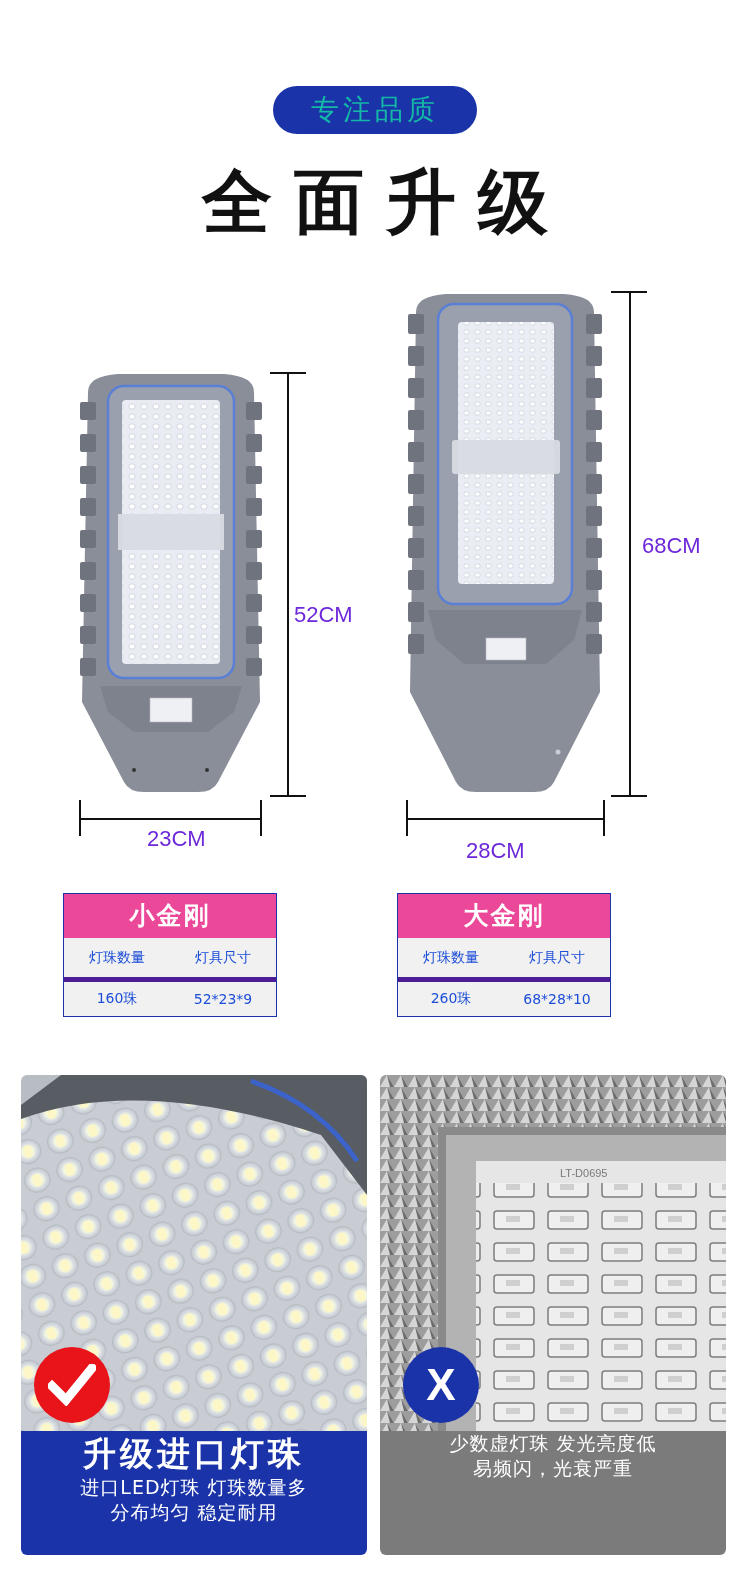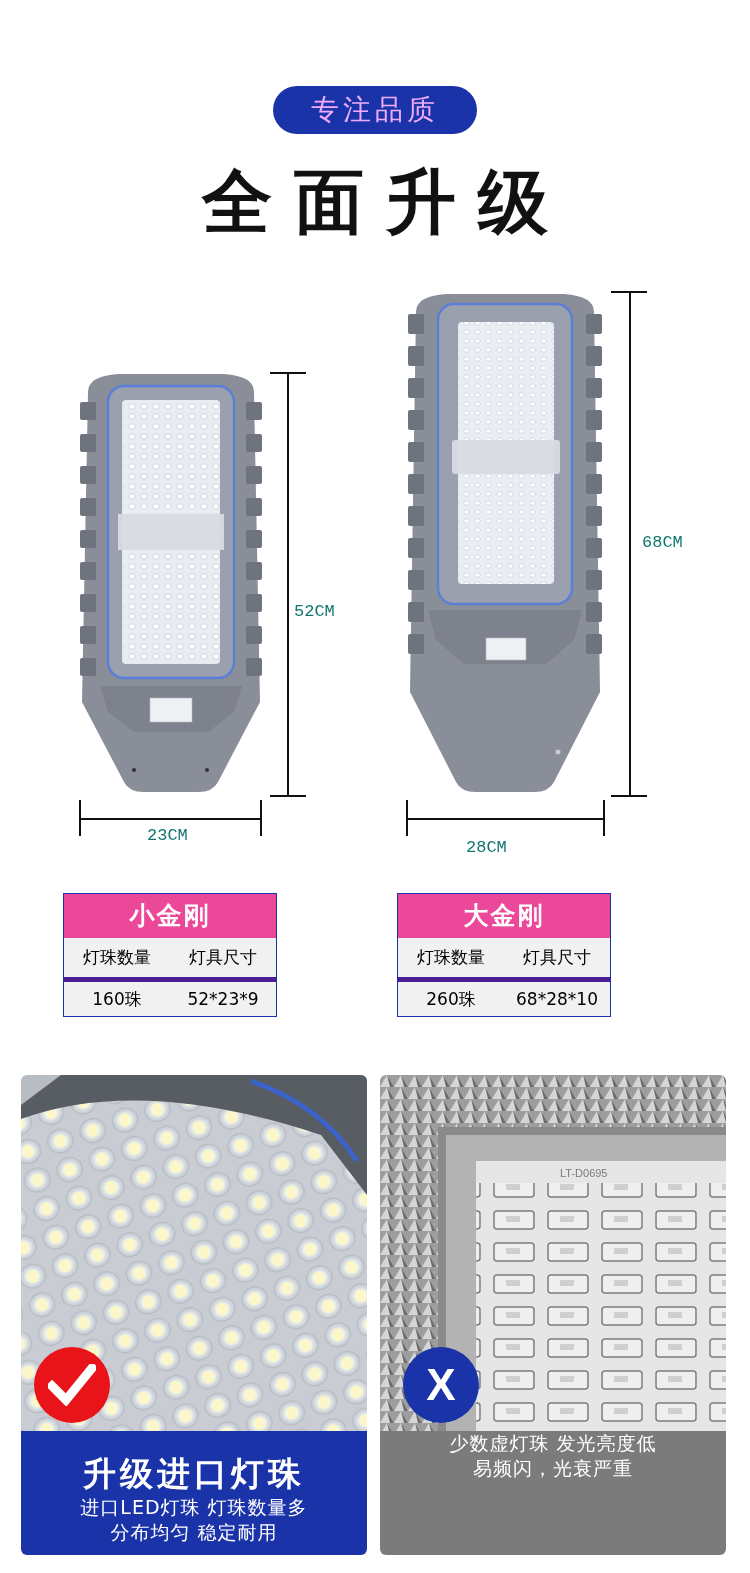--- a/index.html
+++ b/index.html
@@ -2,59 +2,59 @@
 <html><head>
 <meta charset="utf-8">
 <style>
   * { box-sizing: border-box; margin: 0; padding: 0; }
   html, body { width: 750px; height: 1573px; background: #ffffff; overflow: hidden; }
   body { position: relative; font-family: "DejaVu Sans", "Liberation Sans", sans-serif; color: #1a1a1a; }
 
   
   .pill {
     position: absolute; left: 273px; top: 86px; width: 204px; height: 48px;
-    background: #1b33a8; border-radius: 24px; color: #f0abfc;
+    background: #1b33a8; border-radius: 24px; color: #14b8a6;
     font-size: 28px; line-height: 48px; text-align: center; letter-spacing: 4px;
   }
   .headline {
     position: absolute; left: 0; top: 160px; width: 750px; text-align: center;
     font-size: 70px; font-weight: 700; letter-spacing: 22px; color: #111;
     line-height: 84px; padding-left: 22px;
   }
 
   
   .dim-v { position: absolute; width: 2px; background: #111; }
   .dim-h { position: absolute; height: 2px; background: #111; }
-  .dim-label { position: absolute; font-family: Liberation Mono, monospace; font-size: 17px; color: #0f766e; }
+  .dim-label { position: absolute; font-family: Liberation Sans, sans-serif; font-size: 22px; color: #6d28d9; }
 
   
   .lamp { position: absolute; }
   .lamp svg { display: block; }
 
   
   .spec {
     position: absolute; width: 214px; border: 1px solid #1b33a8; background: #f1f1f1;
   }
   .spec .title {
     height: 44px; background: #ec4899; color: #fff; font-size: 25px; font-weight: bold;
     text-align: center; line-height: 44px; letter-spacing: 2px;
   }
-  .spec .row { display: flex; height: 39px; align-items: center; font-size: 17px; color: #000000; }
+  .spec .row { display: flex; height: 39px; align-items: center; font-size: 14px; color: #1d4ed8; }
   .spec .row + .row { border-top: 5px solid #4c1d95; }
   .spec .cell { flex: 1; text-align: center; }
 
   
   .card {
     position: absolute; top: 1075px; width: 346px; height: 480px; border-radius: 6px; overflow: hidden;
   }
   .card .photo { position: absolute; left: 0; top: 0; width: 346px; height: 300px; }
   .card .caption {
     position: absolute; left: 0; top: 356px; width: 346px; height: 124px; text-align: center; color: #fff;
   }
-  .card .caption .big { font-size: 33px; font-weight: bold; letter-spacing: 4px; margin-top: 22px; line-height: 42px; }
+  .card .caption .big { font-size: 33px; font-weight: bold; letter-spacing: 4px; margin-top: 2px; line-height: 42px; }
   .card .caption .small { font-size: 19px; line-height: 25px; letter-spacing: 1px; }
   .badge {
     position: absolute; width: 76px; height: 76px; border-radius: 50%;
     display: flex; align-items: center; justify-content: center; color: #fff;
   }
 </style>
 </head>
 <body>
 
 <div class="pill">专注品质</div>

